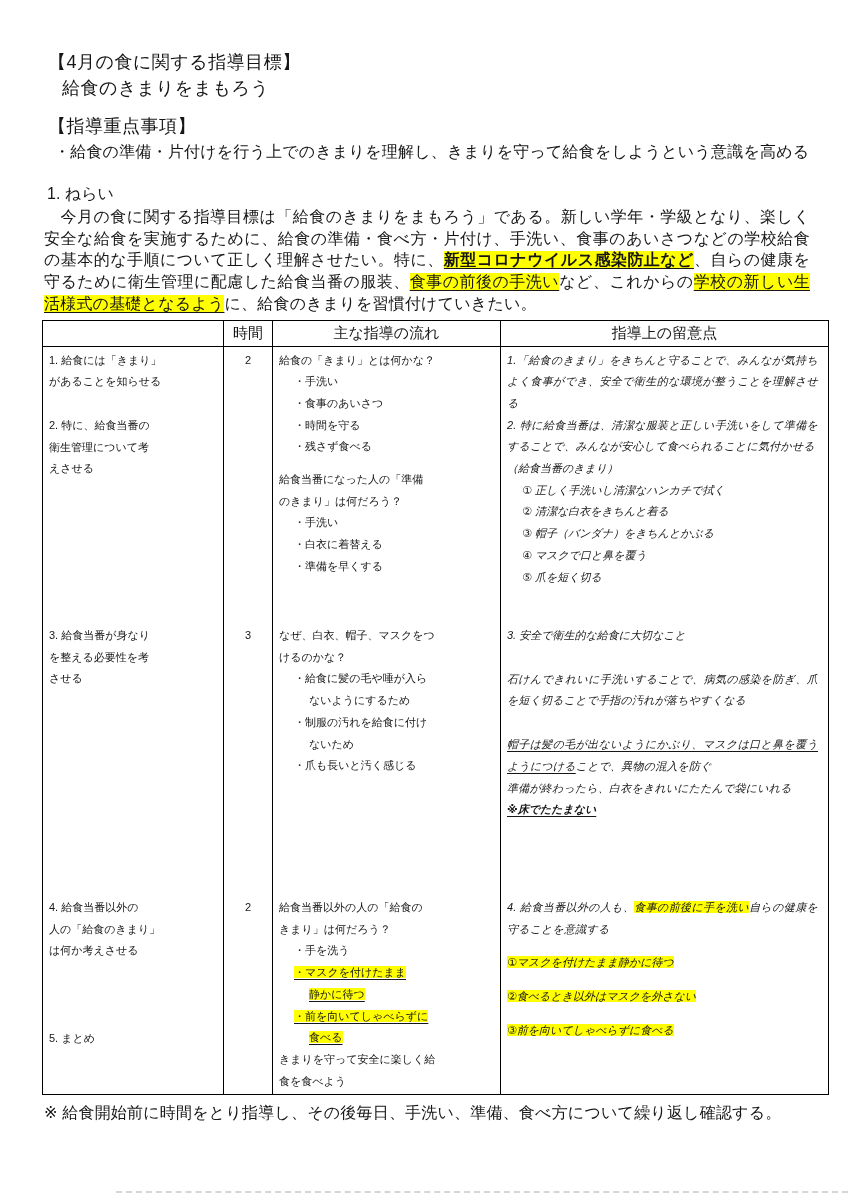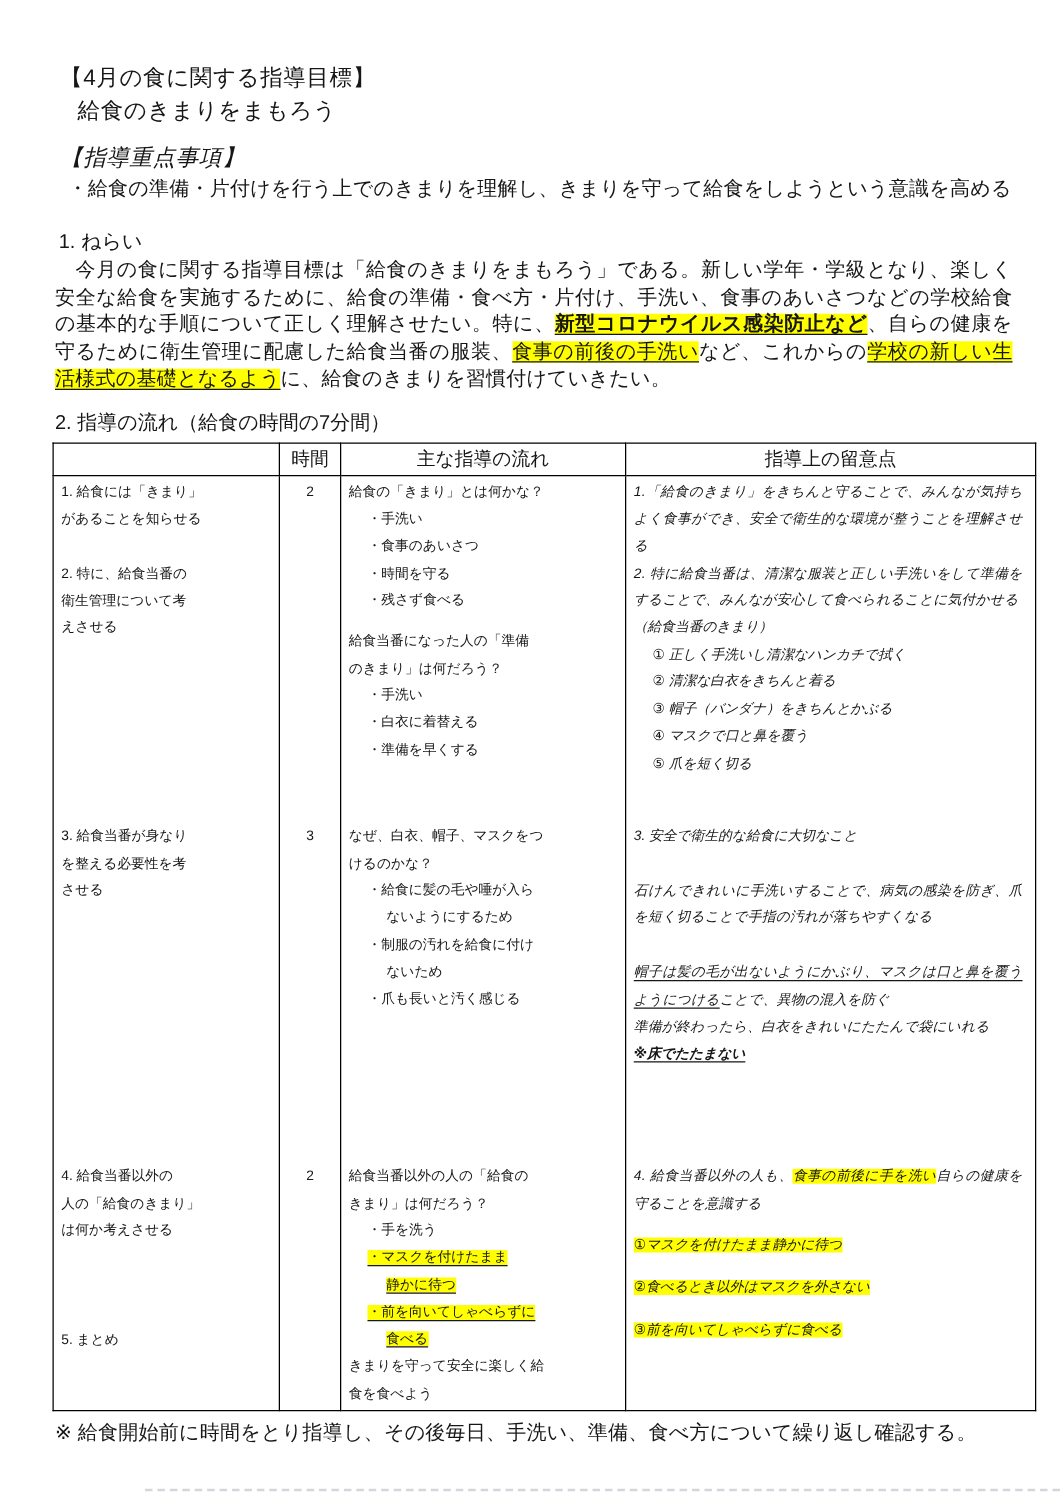--- a/index.html
+++ b/index.html
@@ -8,21 +8,21 @@
     width:848px; height:1200px;
     font-family:"Liberation Sans","DejaVu Sans",sans-serif;
     color:#161616;
     -webkit-font-smoothing:antialiased;
   }
   .page { position:relative; width:848px; height:1200px; overflow:hidden; padding:50px 20px 0 44px; }
 
   
   .goal-heading   { font-size:18px; line-height:24px; letter-spacing:.5px; margin-left:4px; }
   .goal-sub       { font-size:18px; line-height:24px; letter-spacing:.5px; margin:2px 0 0 18px; }
-  .priority-head  { font-size:18px; line-height:24px; letter-spacing:.5px; margin:14px 0 0 4px;font-style:italic; }
+  .priority-head  { font-size:18px; line-height:24px; letter-spacing:.5px; margin:14px 0 0 4px; }
   .priority-item  { font-size:16px; line-height:21px; margin:3px 0 0 10px; letter-spacing:.2px; }
   .priority-comp  { font-size:16px; line-height:21px; margin:1px 0 0 211px; letter-spacing:.2px; }
 
   
   .aim-head { font-size:16px; margin:21px 0 0 3px; line-height:21px; }
   .aim-body { font-size:16px; line-height:21.7px; width:766px; margin-top:2px; text-align:justify; letter-spacing:.2px; }
 
   .hl  { background:#ffff00; }
   .ul  { text-decoration:underline; text-decoration-thickness:1px; text-underline-offset:3px; }
   .b   { font-weight:bold; }
@@ -62,21 +62,20 @@
 
   <div class="goal-heading">【4月の食に関する指導目標】</div>
   <div class="goal-sub">給食のきまりをまもろう</div>
 
   <div class="priority-head">【指導重点事項】</div>
   <div class="priority-item">・給食の準備・片付けを行う上でのきまりを理解し、きまりを守って給食をしようという意識を高める</div>
 
   <div class="aim-head">1. ねらい</div>
   <div class="aim-body"><span>　今月の食に関する指導目標は「給食のきまりをまもろう」である。新しい学年・学級となり、楽しく安全な給食を実施するために、給食の準備・食べ方・片付け、手洗い、食事のあいさつなどの学校給食の基本的な手順について正しく理解させたい。特に、</span><span class="hl ul b">新型コロナウイルス感染防止など</span><span>、自らの健康を守るために衛生管理に配慮した給食当番の服装、</span><span class="hl ul">食事の前後の手洗い</span><span>など、これからの</span><span class="hl ul">学校の新しい生活様式の基礎となるよう</span><span>に、給食のきまりを習慣付けていきたい。</span></div>
 
-  <div class="flow-head">2. 指導の流れ（給食の時間の7分間）</div>
 
   <table class="flow">
     <colgroup>
       <col style="width:181px">
         <col style="width:49px">
         <col style="width:228px">
         <col style="width:328px">
     </colgroup>
     <thead>
       <tr>

